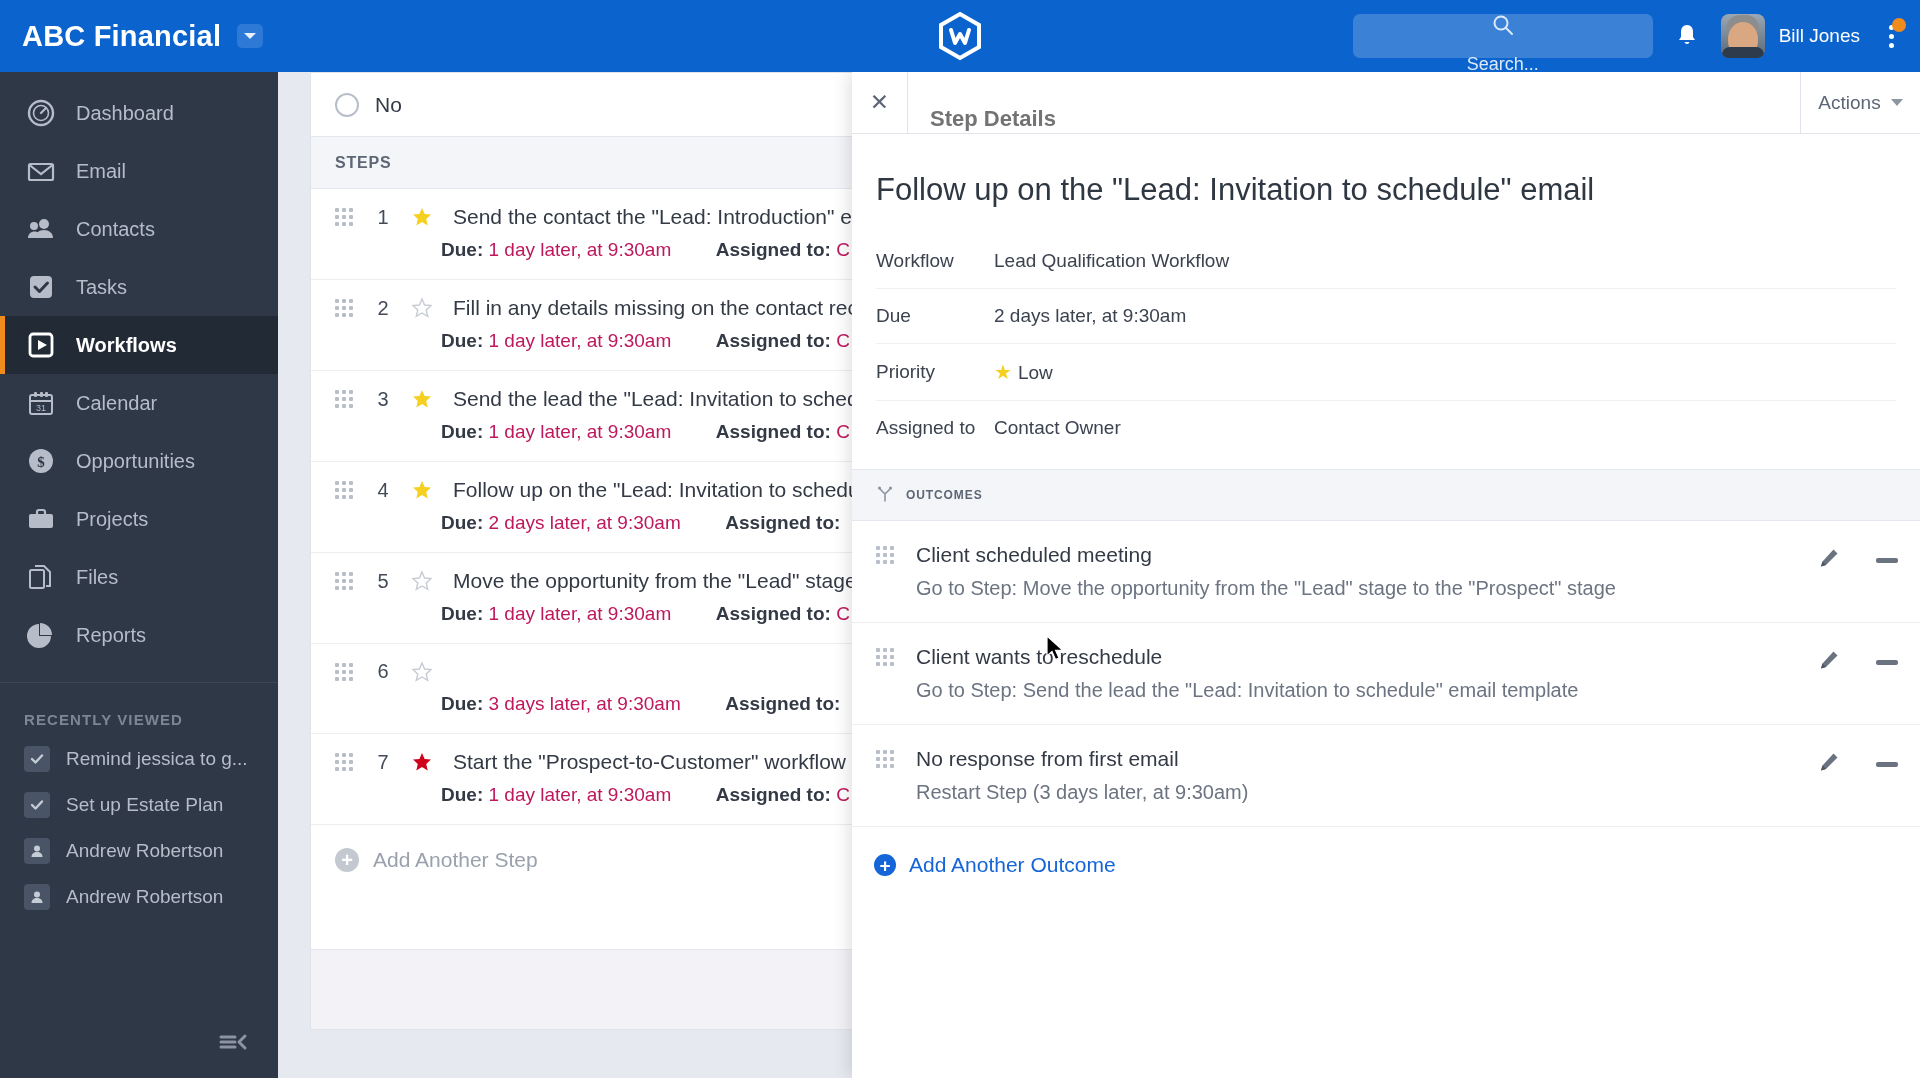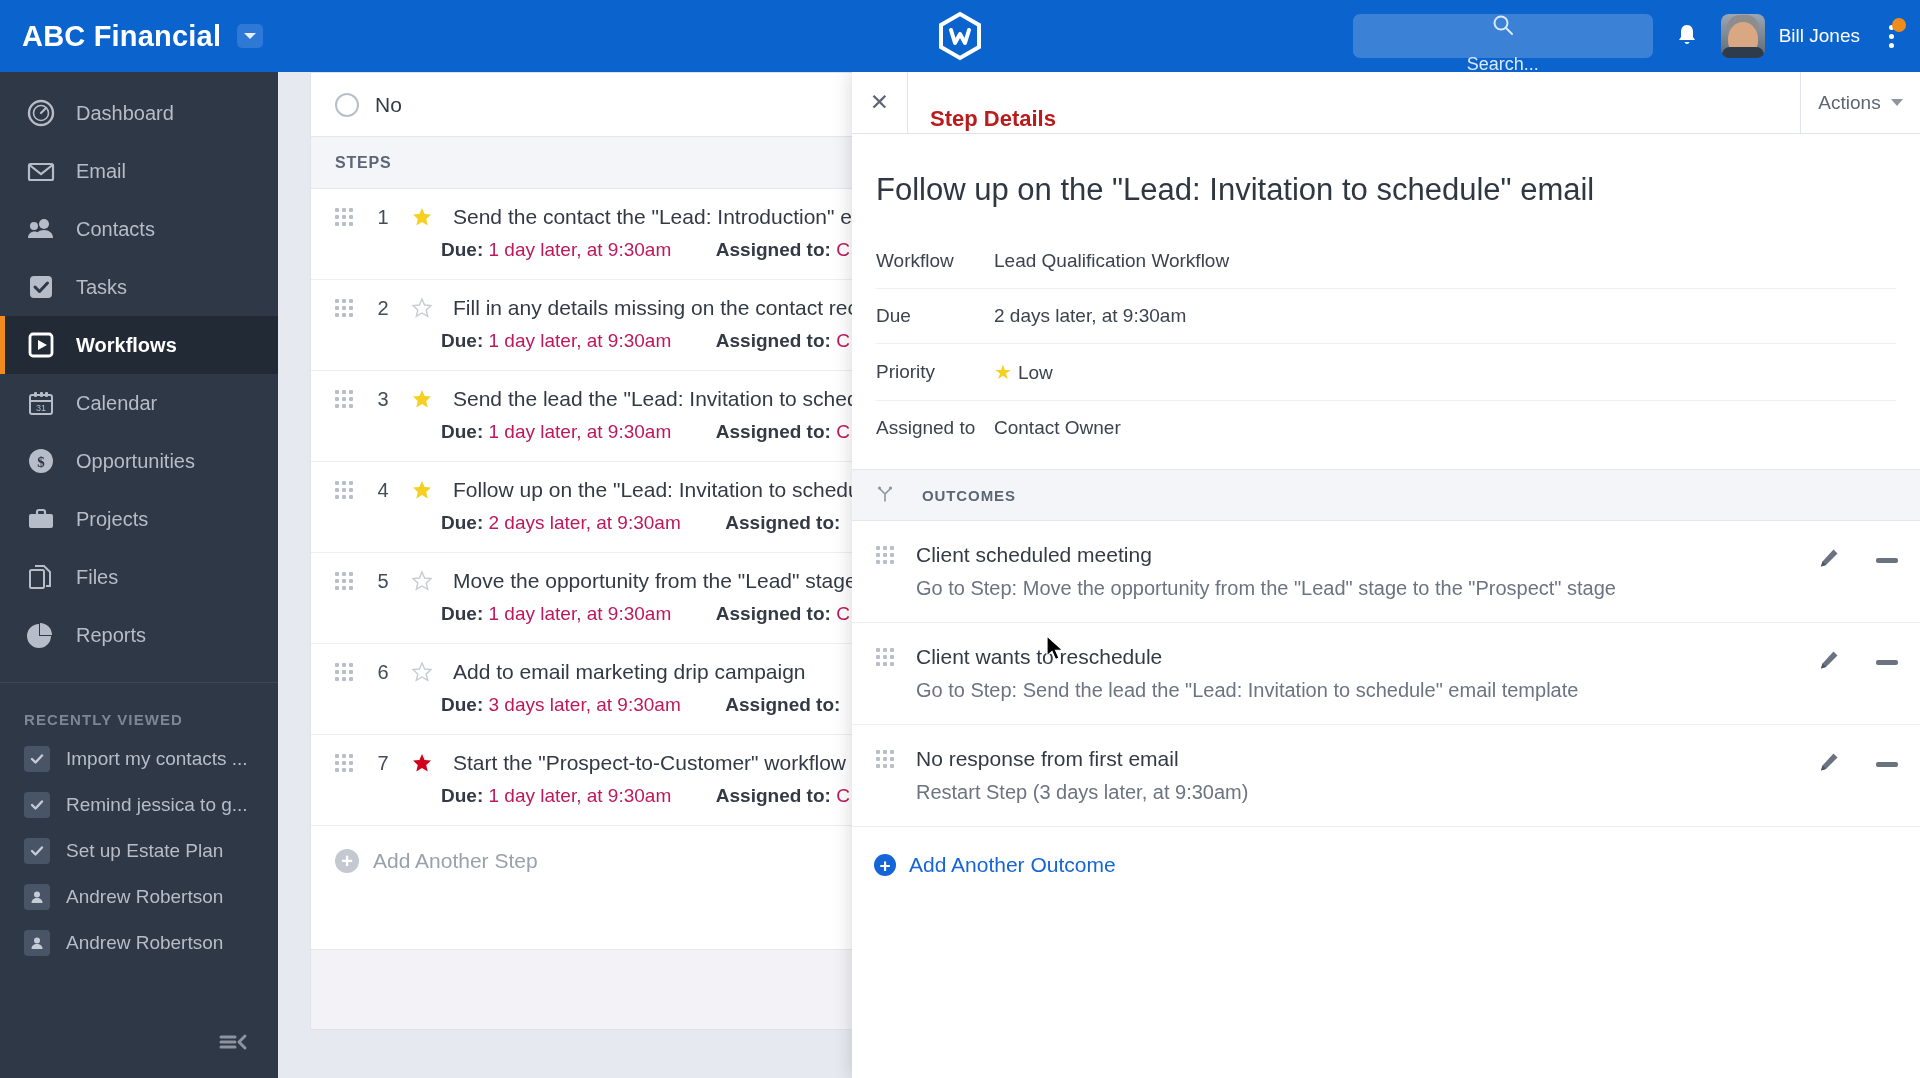--- a/index.html
+++ b/index.html
@@ -151,43 +151,43 @@
   .panel {
     position: absolute; top: 72px; left: 852px; width: 1068px; height: 1006px;
     background: #ffffff; box-shadow: -3px 0 16px rgba(0,0,0,.13); z-index: 30;
   }
   .panel-head { height: 62px; display:flex; align-items:stretch; border-bottom: 1px solid #e1e4ea; }
   .panel-close {
     width: 56px; display:flex; align-items:center; justify-content:center;
     border-right: 1px solid #e1e4ea; color:#5d6675; font-size: 23px;
   }
   .panel-title { display:flex; align-items:center; padding-left: 22px; font-size: 22px;
-                 font-weight: 700; color: #b91c1c; flex: 1; margin-top: 32px; }
+                 font-weight: 700; color: #737373; flex: 1; margin-top: 32px; }
   .panel-actions {
     width: 120px; border-left: 1px solid #e1e4ea; display:flex; align-items:center;
     justify-content:center; gap: 10px; color:#5d6675; font-size: 19px;
   }
   .panel-actions .caret {
     width:0;height:0;border-left:6px solid transparent;border-right:6px solid transparent;
     border-top:7px solid #8d95a1;
   }
   .panel-body { padding: 32px 24px 0 24px; }
   .det-title { font-size: 31px; color: #2f3742; padding: 6px 0 26px 0; }
   .det-table { width: 100%; border-collapse: collapse; }
   .det-table td { padding: 16px 0; font-size: 19px; color: #3c434f; border-bottom: 1px solid #eef0f3; }
   .det-table tr:last-child td { border-bottom: none; }
   .det-k { width: 118px; color: #3c434f; }
   .det-v { color: #3c434f; }
   .star-y { color: #f5d020; font-size: 20px; margin-right: 6px; }
 
   .outcomes-head {
     margin-top: 14px; height: 52px; background: #f3f5f8;
     border-top:1px solid #e4e7ed; border-bottom: 1px solid #e4e7ed;
-    display:flex; align-items:center; gap: 28px; padding-left: 24px;
-    font-size: 15px; font-weight: 700; letter-spacing: .9px; color: #5d6675;
+    display:flex; align-items:center; gap: 12px; padding-left: 24px;
+    font-size: 12px; font-weight: 700; letter-spacing: .9px; color: #5d6675;
   }
   .outcome-row {
     position: relative; border-bottom: 1px solid #eceef2; padding: 22px 0 22px 0;
   }
   .oc-line1 { display:flex; align-items:center; gap: 18px; padding-left: 24px; }
   .oc-title { font-size: 21px; color: #333a45; }
   .oc-sub { padding-left: 64px; margin-top: 10px; font-size: 20px; color: #6c7482; }
   .oc-tools { position: absolute; right: 22px; top: 26px; display:flex; align-items:center; gap: 36px; }
   .minus { width: 22px; height: 5px; background:#6b7280; border-radius:2px; display:block; }
   .add-outcome {
@@ -364,28 +364,20 @@
               <path d="M13 16 H25 A12 12 0 1 1 13 4 z" fill="#b6bdc9"></path>
             </svg>
         </span>
         <span>Reports</span>
       </div>
 
       <div class="nav-divider"></div>
 
       <div class="rv-title">RECENTLY VIEWED</div>
 
-      <div class="rvitem">
-        <span class="rv-ico">
-          <svg width="16" height="16" viewBox="0 0 16 16">
-              <path d="M3 8 L6.5 11.5 L13 4.5" fill="none" stroke="#c6ccd6" stroke-width="2.4" stroke-linecap="round" stroke-linejoin="round"></path>
-            </svg>
-        </span>
-        <span>Import my contacts ...</span>
-      </div>
       <div class="rvitem">
         <span class="rv-ico">
           <svg width="16" height="16" viewBox="0 0 16 16">
               <path d="M3 8 L6.5 11.5 L13 4.5" fill="none" stroke="#c6ccd6" stroke-width="2.4" stroke-linecap="round" stroke-linejoin="round"></path>
             </svg>
         </span>
         <span>Remind jessica to g...</span>
       </div>
       <div class="rvitem">
         <span class="rv-ico">
@@ -598,21 +590,20 @@
               <i></i>
               <i></i>
               <i></i>
             </span>
           <span class="snum">6</span>
           <span class="sstar">
             <svg width="22" height="22" viewBox="0 0 22 22">
                 <polygon points="11,2 13.6,8 20,8.6 15.2,13 16.7,19.4 11,16 5.3,19.4 6.8,13 2,8.6 8.4,8" fill="none" stroke="#c6cbd4" stroke-width="1.4"></polygon>
               </svg>
           </span>
-          <span class="stitle">Add to email marketing drip campaign</span>
         </div>
         <div class="step-line2">
           <b>Due:</b>
           <span class="v">3 days later, at 9:30am</span>
           <span class="sp"></span>
           <b>Assigned to:</b>
         </div>
       </div>
 
       <div class="step-row">

